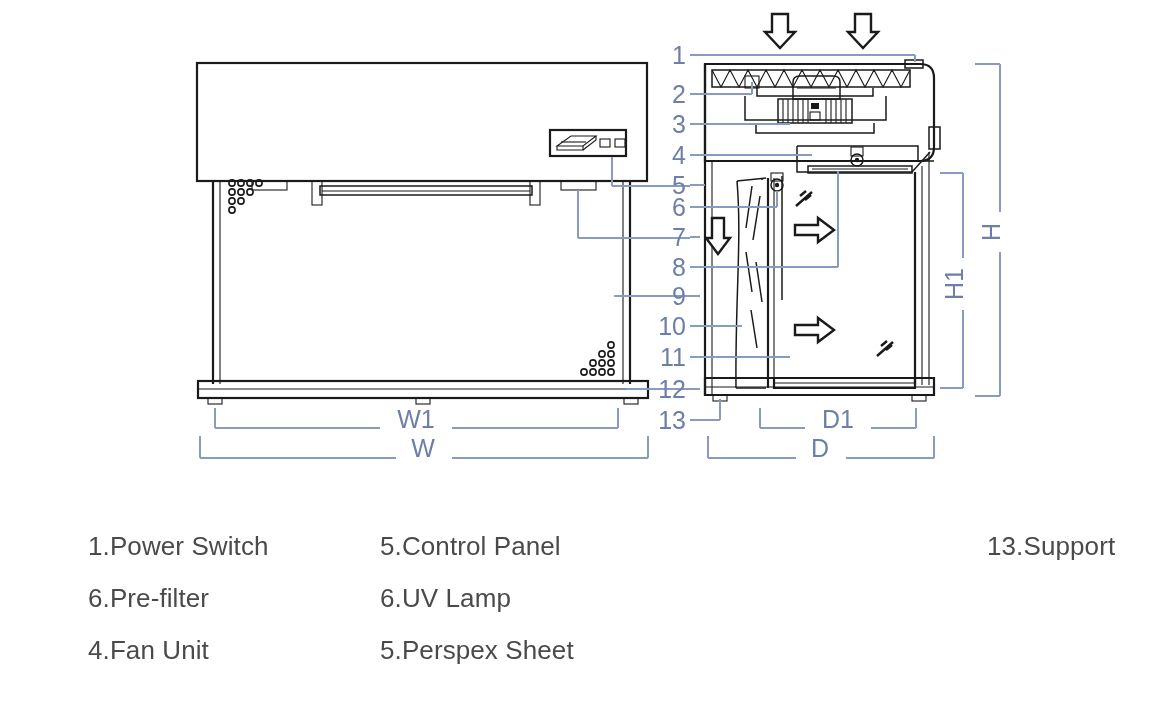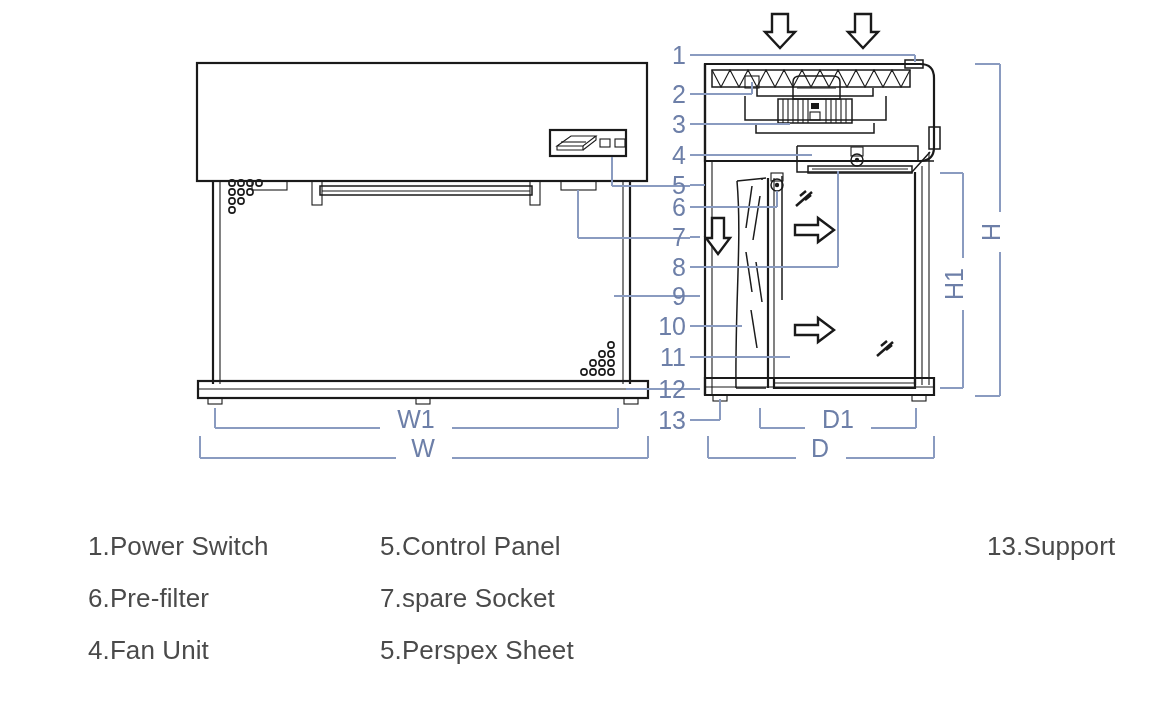--- a/index.html
+++ b/index.html
@@ -367,21 +367,21 @@
   <div class="legend">
 
     <div class="legend-col col-1">
       <div class="legend-item">1.Power Switch</div>
       <div class="legend-item">6.Pre-filter</div>
       <div class="legend-item">4.Fan Unit</div>
     </div>
 
     <div class="legend-col col-2">
       <div class="legend-item">5.Control Panel</div>
-      <div class="legend-item">7.spare Socket</div>
+      <div class="legend-item">6.UV Lamp</div>
       <div class="legend-item">5.Perspex Sheet</div>
     </div>
 
 
     <div class="legend-col col-4">
       <div class="legend-item">13.Support</div>
     </div>
 
   </div>
 

